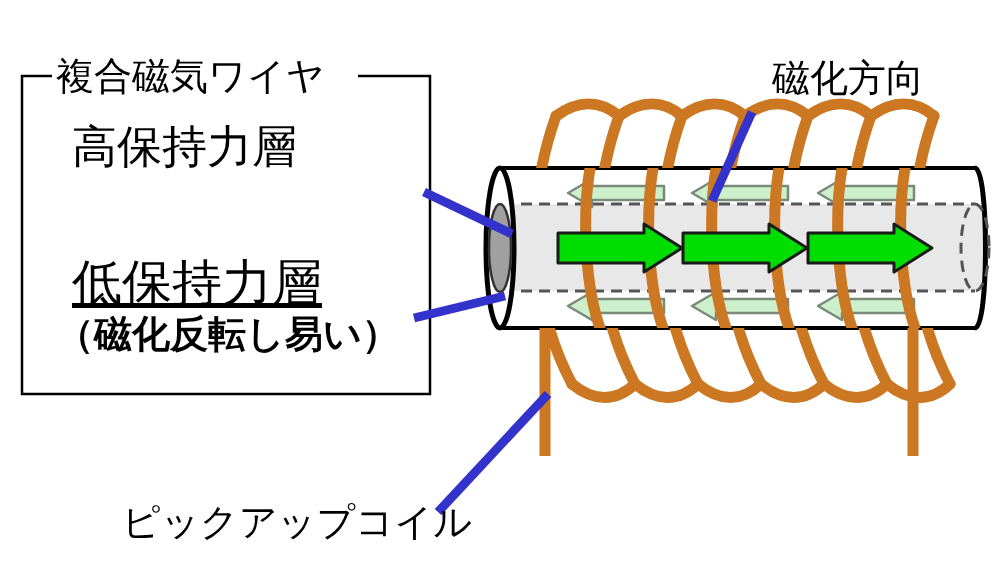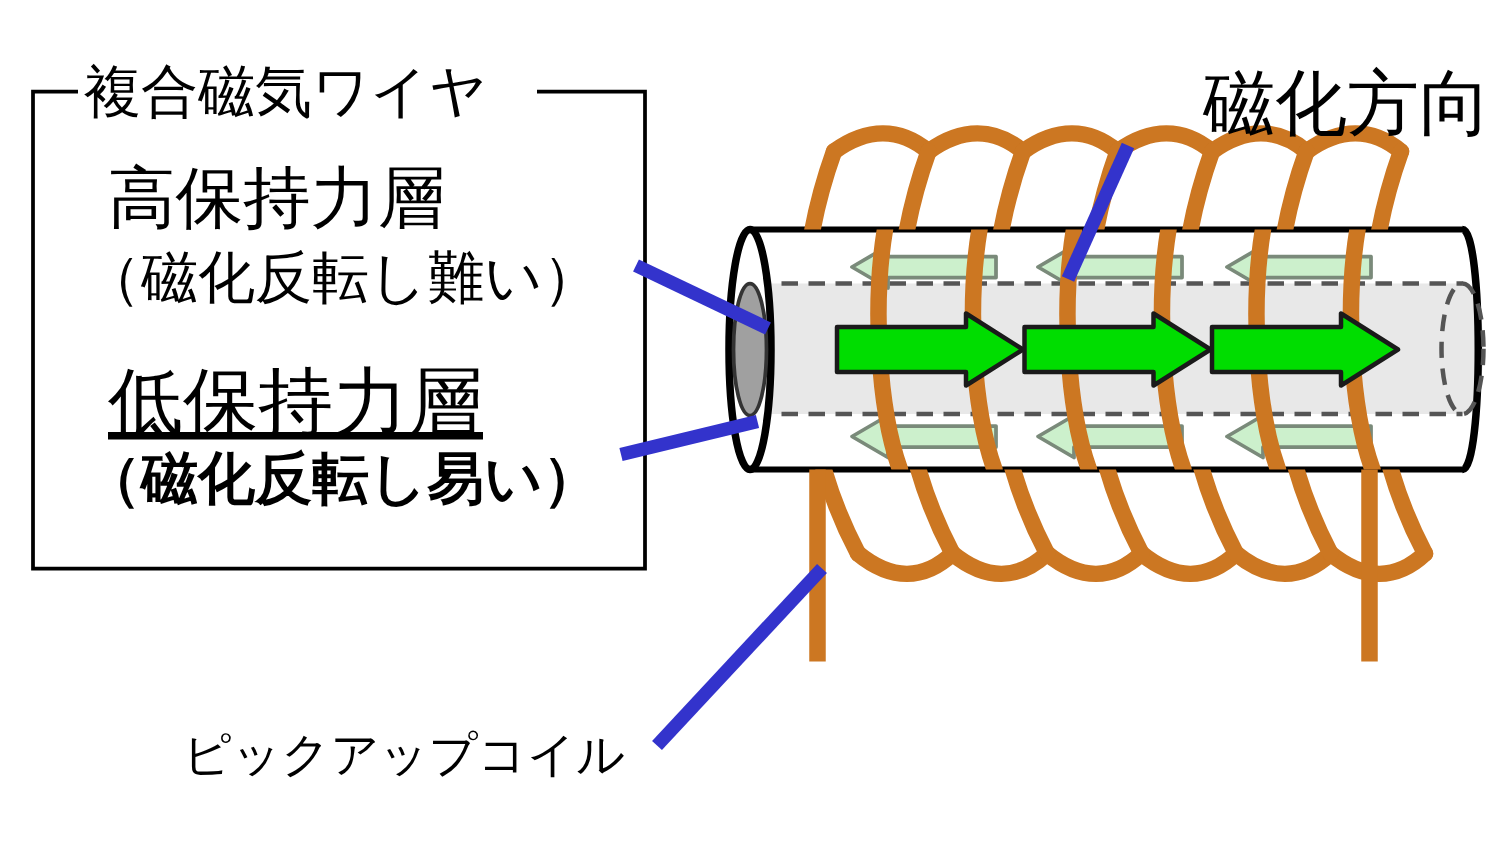--- a/index.html
+++ b/index.html
@@ -3,38 +3,38 @@
 <meta charset="utf-8">
 <style>
   html,body{margin:0;padding:0;}
   body{
     width:1000px;height:563px;
     background:#ffffff;
     font-family:"Liberation Sans","DejaVu Sans",sans-serif;
     overflow:hidden;
     position:relative;
   }
-  #stage{position:absolute;left:0;top:1px;width:1000px;height:469px;}
+  #stage{position:absolute;left:0;top:16px;width:1000px;height:469px;}
   svg#diagram{position:absolute;left:0;top:0;width:1000px;height:563px;}
 
   .lbl{
     position:absolute;
     color:#000000;
     font-family:"DejaVu Sans","Liberation Sans",sans-serif;
     white-space:pre;
     line-height:1.18;
     letter-spacing:0px;
   }
   #legend-title{ left:56px; top:38px;  font-size:38px; }
   #layer-high-1{ left:72px; top:104px; font-size:45px; }
   #layer-high-2{ left:56px; top:162px; font-size:38px; }
   #layer-low-1 { left:72px; top:238px; font-size:50px;text-decoration:underline; }
   #layer-low-2 { left:56px; top:296px; font-size:38px;font-weight:bold; }
-  #mag-dir     { left:772px;top:40px;  font-size:48px;margin-left:30px; }
-  #pickup      { left:122px;top:484px; font-size:32px; }
+  #mag-dir     { left:772px;top:40px;  font-size:38px; }
+  #pickup      { left:122px;top:484px; font-size:38px; }
 </style>
 </head>
 <body>
 
 <div id="stage">
 
   <svg id="diagram" viewBox="0 0 1000 563">
     <defs>
 
       <clipPath id="clipTopOfWire">
@@ -159,21 +159,20 @@
       <line x1="424" y1="176" x2="512" y2="218"></line>
       <line x1="414" y1="302" x2="505" y2="280"></line>
       <line x1="752" y1="96" x2="712" y2="185"></line>
       <line x1="438" y1="496" x2="548" y2="378"></line>
     </g>
   </svg>
 
   <div class="lbl" id="legend-title">複合磁気ワイヤ</div>
 
   <div class="lbl" id="layer-high-1">高保持力層</div>
-  <div class="lbl" id="layer-high-2">（磁化反転し難い）</div>
 
   <div class="lbl" id="layer-low-1">低保持力層</div>
   <div class="lbl" id="layer-low-2">（磁化反転し易い）</div>
 
   <div class="lbl" id="mag-dir">磁化方向</div>
 
   <div class="lbl" id="pickup">ピックアップコイル</div>
 
 </div>
 

